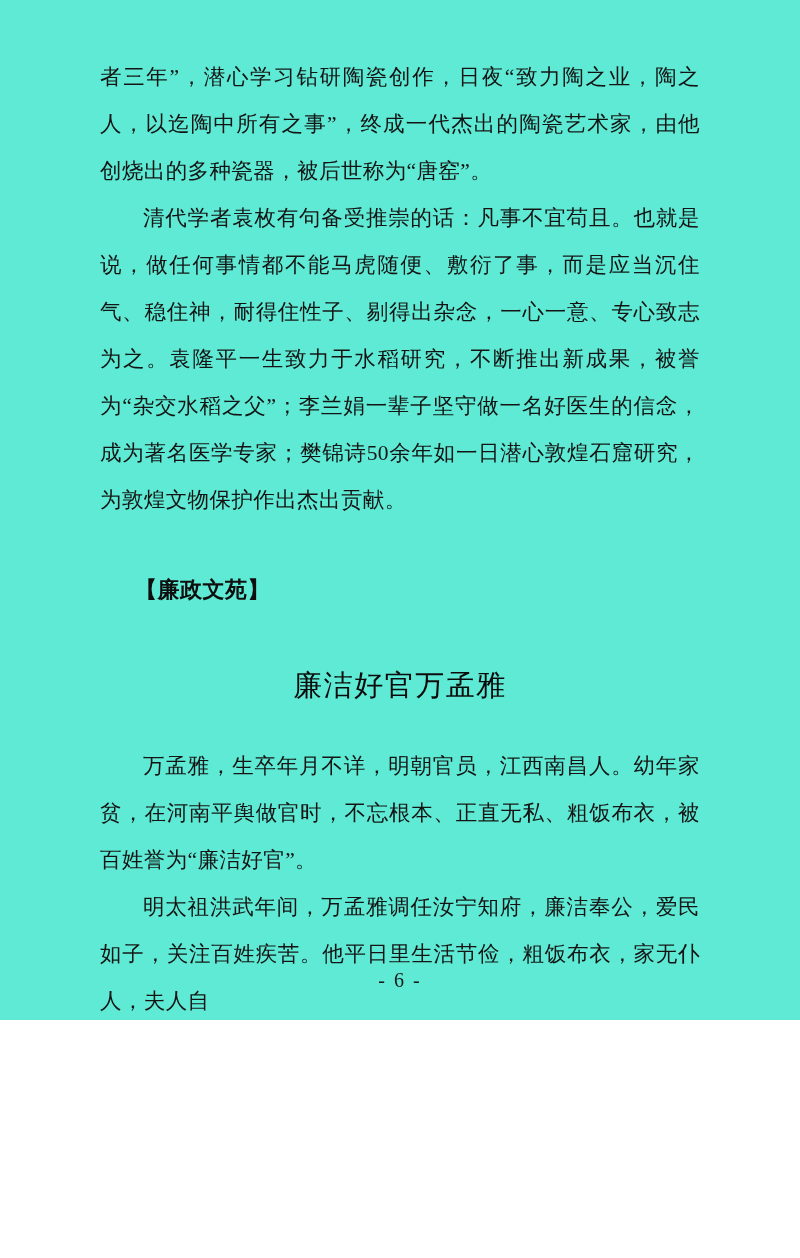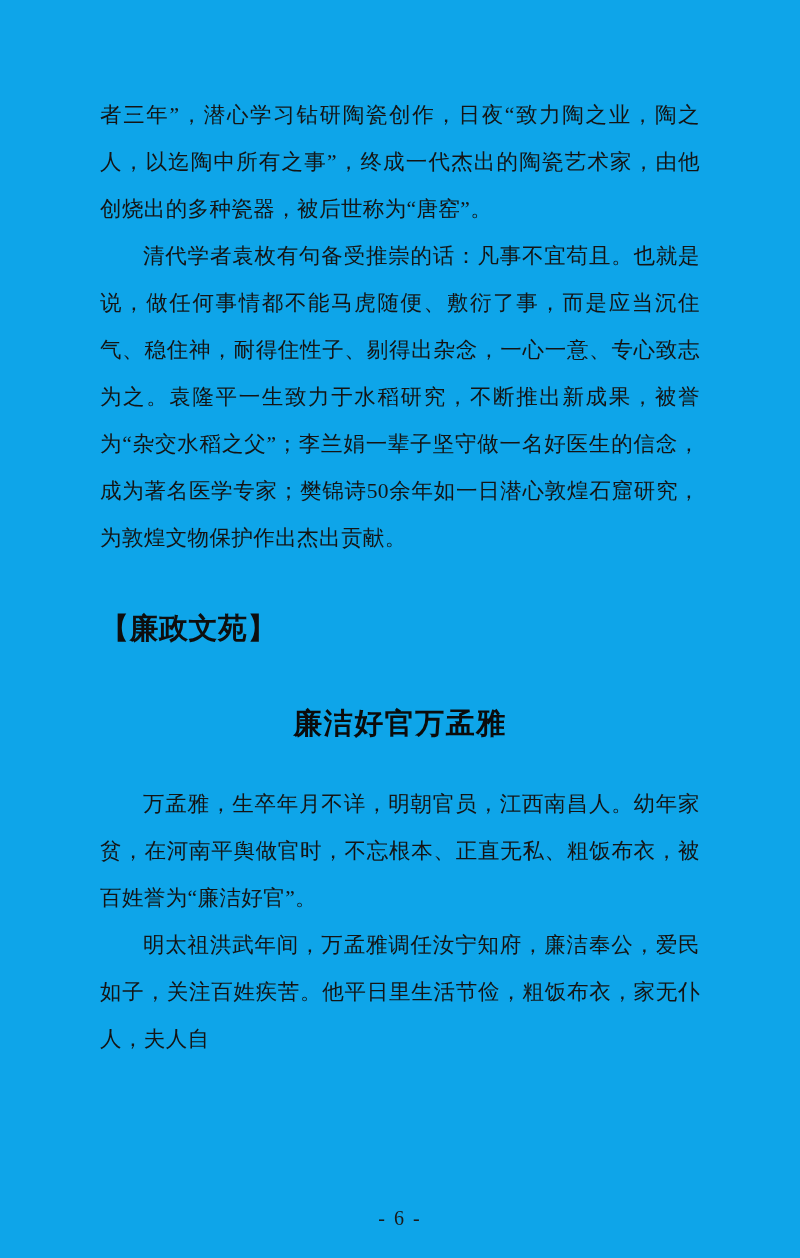--- a/index.html
+++ b/index.html
@@ -10,55 +10,56 @@
   body {
     width: 800px;
     height: 1258px;
     font-family: "Liberation Serif", "DejaVu Serif", serif;
     color: #111111;
     position: relative;
     overflow: hidden;
   }
   .page {
     width: 800px;
-    height: 1258px;
+    height: 1020px;
     box-sizing: border-box;
-    padding: 92px 100px 0 100px;
+    padding: 54px 100px 0 100px;
     position: relative;
-    background: #0ea5e9;
+    background: #5eead4;
   }
   .doc-body {
     font-size: 21.5px;
     line-height: 47px;
     letter-spacing: 0.4px;
     text-align: justify;
     text-justify: inter-ideograph;
     color: #141414;
   }
   .para {
     margin: 0 0 0 0;
     text-indent: 2em;
   }
   .para.no-indent {
     text-indent: 0;
   }
   .section-tag {
     margin-top: 46px;
-    font-size: 29px;
+    font-size: 22px;
     line-height: 40px;
     font-weight: 700;
     letter-spacing: 0.5px;
     color: #0e0e0e;
+    margin-left: 35px;
   }
   .article-title {
     margin-top: 52px;
     margin-bottom: 34px;
     text-align: center;
     font-size: 29px;
-    font-weight: 700;
+    font-weight: 400;
     letter-spacing: 1.5px;
     color: #0b0b0b;
   }
   .page-number {
     position: absolute;
     bottom: 28px;
     left: 0;
     width: 800px;
     text-align: center;
     font-size: 20px;

